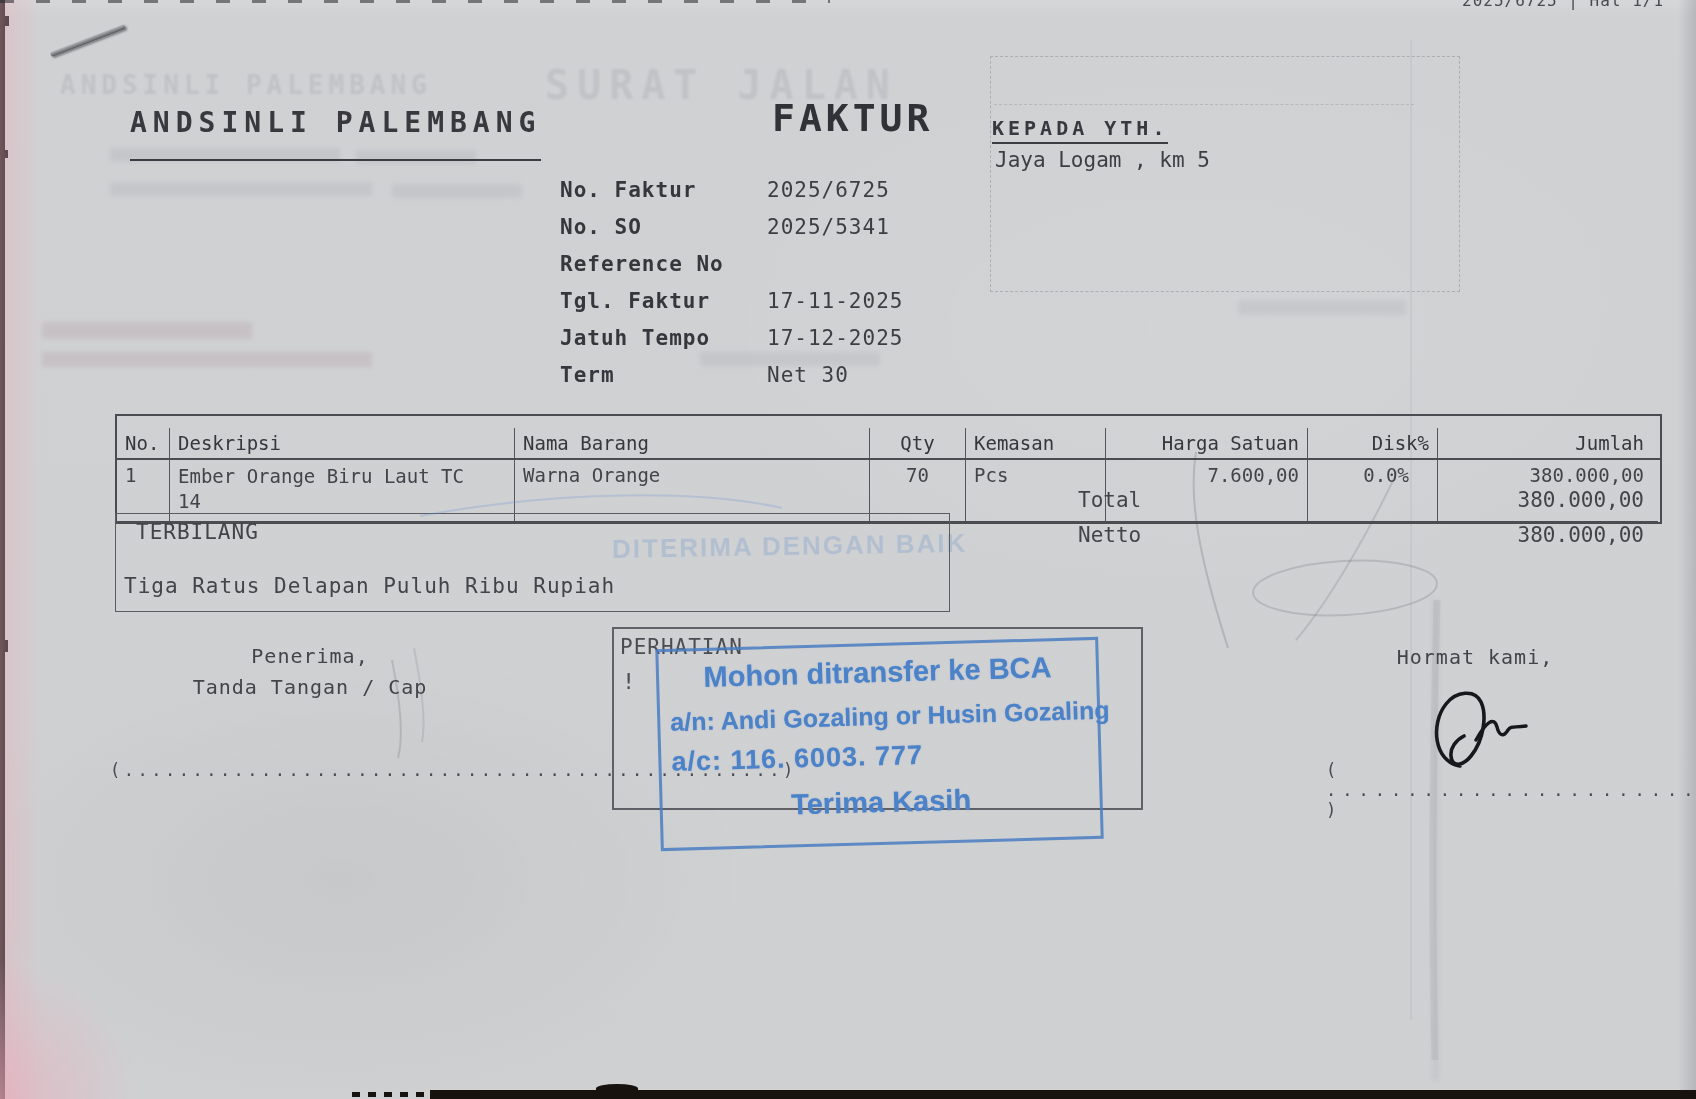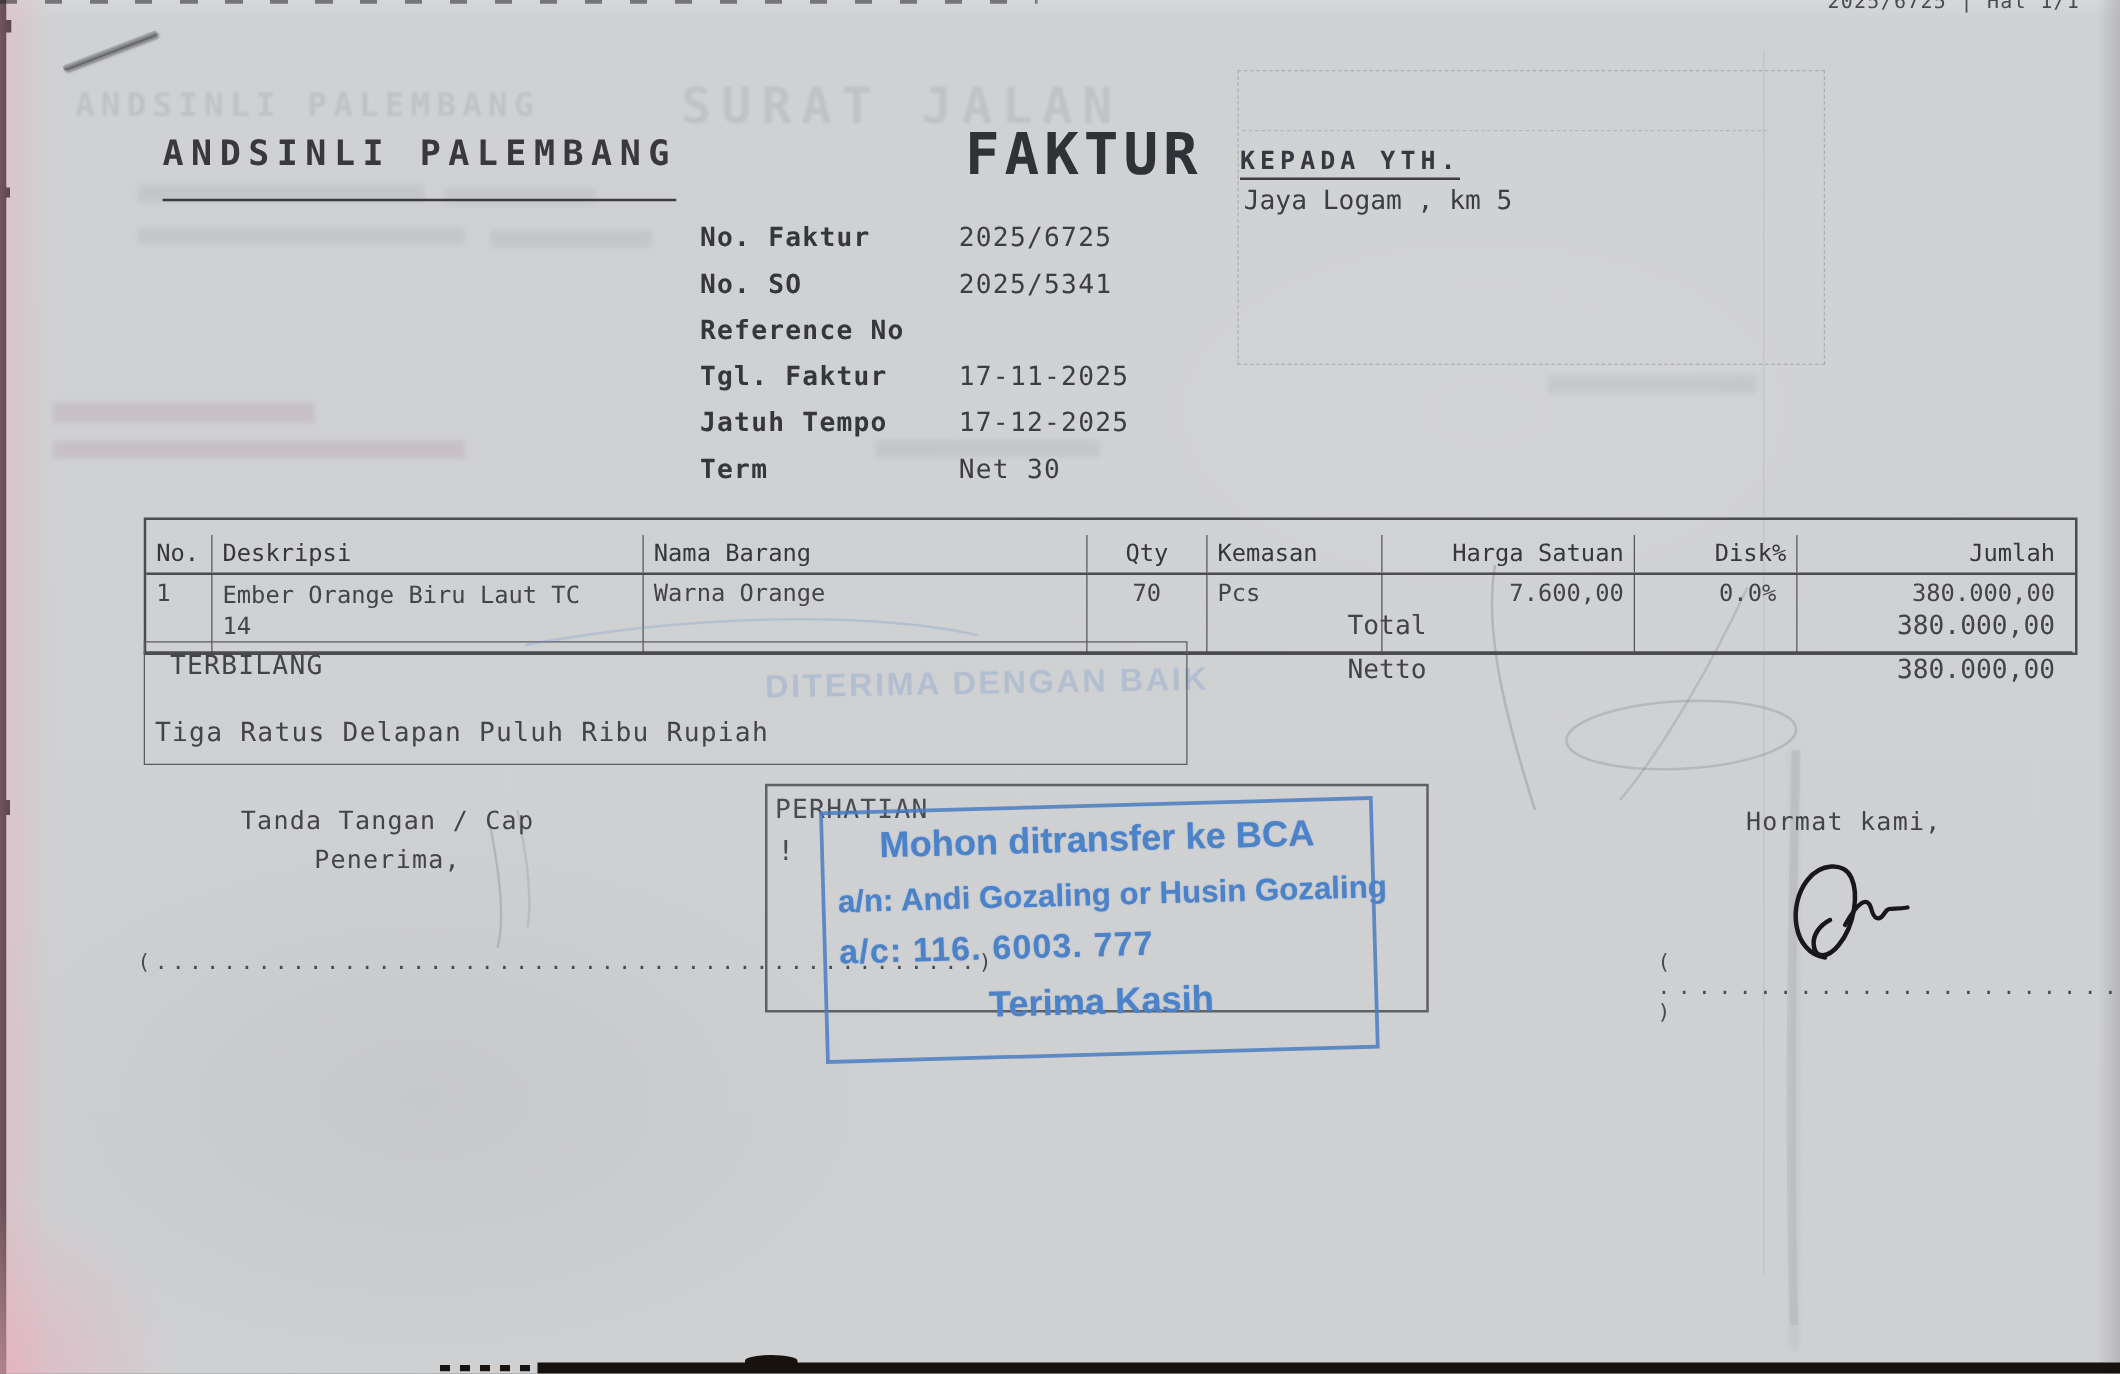--- a/index.html
+++ b/index.html
@@ -44,21 +44,21 @@
   .ghost-box{left:990px;top:56px;width:468px;height:234px;border:1px dashed rgba(95,95,105,.30);}
   .ghost-box-line{left:994px;top:104px;width:420px;border-top:1px dashed rgba(95,95,105,.22);}
   .ghost-stamp{left:612px;top:530px;width:460px;font-family:"Liberation Sans",sans-serif;
     font-size:26px;font-weight:bold;letter-spacing:2px;color:rgba(85,135,200,.24);
     transform:rotate(-1deg);filter:blur(.4px);}
 
   
   .top-note{left:1462px;top:-9px;font-size:16px;color:#4a4a52;letter-spacing:1px;}
   .company{left:130px;top:106px;font-size:28px;font-weight:bold;letter-spacing:6px;
     border-bottom:2px solid #3c3c42;padding-bottom:20px;color:#38383e;}
-  .doc-title{left:772px;top:96px;font-size:46px;font-weight:bold;letter-spacing:4px;color:#313138;}
+  .doc-title{left:772px;top:96px;font-size:38px;font-weight:bold;letter-spacing:4px;color:#313138;}
   .kepada{left:992px;top:116px;font-size:20px;font-weight:bold;letter-spacing:4px;
     border-bottom:2px solid #3c3c42;padding-bottom:2px;color:#383840;}
   .recipient{left:995px;top:148px;font-size:21px;}
   .meta{left:560px;top:178px;}
   .meta-row{display:flex;height:37px;align-items:flex-start;}
   .meta-label{width:207px;font-size:21px;font-weight:bold;letter-spacing:1px;color:#36363d;}
   .meta-value{font-size:21px;letter-spacing:1px;}
 
   .items{left:115px;top:414px;width:1543px;border:2px solid #4b4b52;}
   .trow{display:grid;grid-template-columns:53px 345px 355px 96px 140px 202px 130px 214px;}
@@ -180,21 +180,21 @@
       <div class="cell c-right">Jumlah</div>
     </div>
     <div class="trow tbody">
       <div class="cell">1</div>
       <div class="cell cell-nama">Ember Orange Biru Laut  TC
 14</div>
       <div class="cell">Warna Orange</div>
       <div class="cell c-center">70</div>
       <div class="cell">Pcs</div>
       <div class="cell c-right">7.600,00</div>
-      <div class="cell c-right" style="padding-right:16px;">0.0%</div>
+      <div class="cell c-right" style="padding-right:28px;">0.0%</div>
       <div class="cell c-right">380.000,00</div>
     </div>
   </div>
   <div class="abs table-underline"></div>
 
   <div class="abs terbilang-box">
     <div class="terbilang-label">TERBILANG</div>
     <div class="terbilang-text">Tiga Ratus Delapan Puluh Ribu Rupiah</div>
   </div>
   <div class="abs totals">
@@ -202,22 +202,22 @@
       <div class="totals-label">Total</div>
       <div class="totals-value">380.000,00</div>
     </div>
     <div class="totals-row">
       <div class="totals-label">Netto</div>
       <div class="totals-value">380.000,00</div>
     </div>
   </div>
 
   <div class="abs penerima">
+    <div>Penerima,</div>
     <div>Tanda Tangan / Cap</div>
-    <div>Penerima,</div>
   </div>
   <div class="abs dots dots-left">(................................................)</div>
 
   <div class="abs perhatian-box">
     <div class="perhatian-label">PERHATIAN</div>
     <div class="perhatian-mark">!</div>
   </div>
 
   <div class="abs stamp" id="stamp" style="color: rgb(75, 130, 200);">
     <div class="stamp-l1">Mohon ditransfer ke BCA</div>

